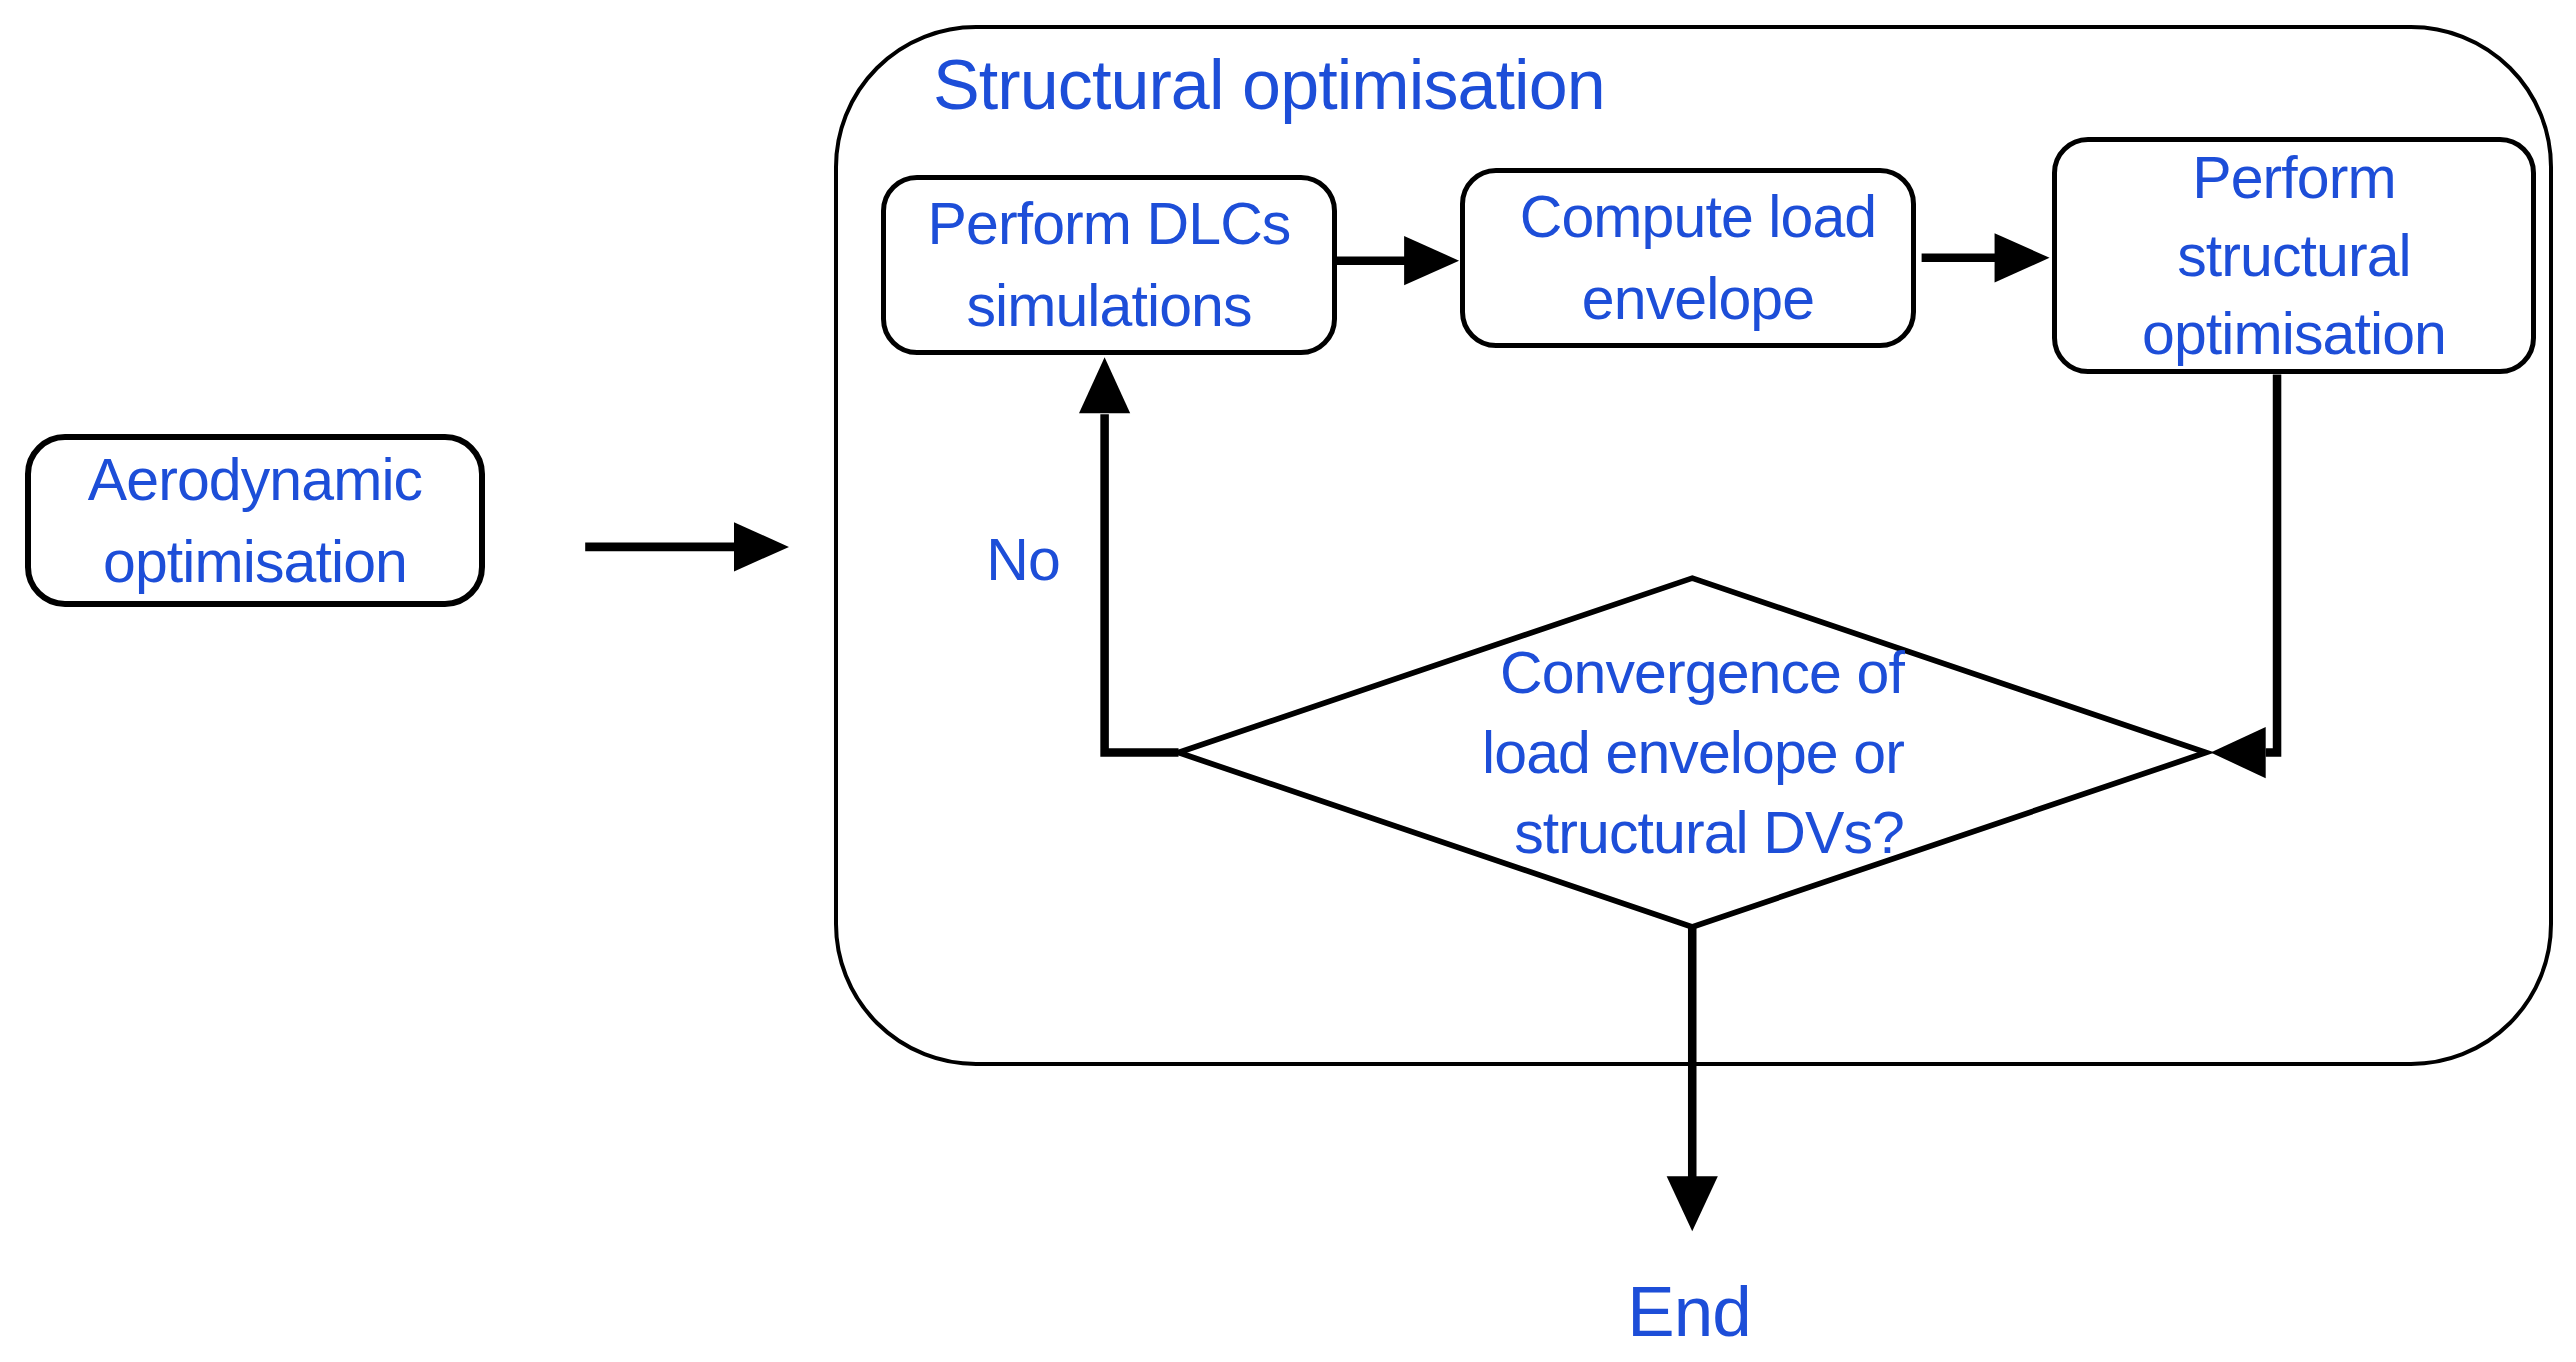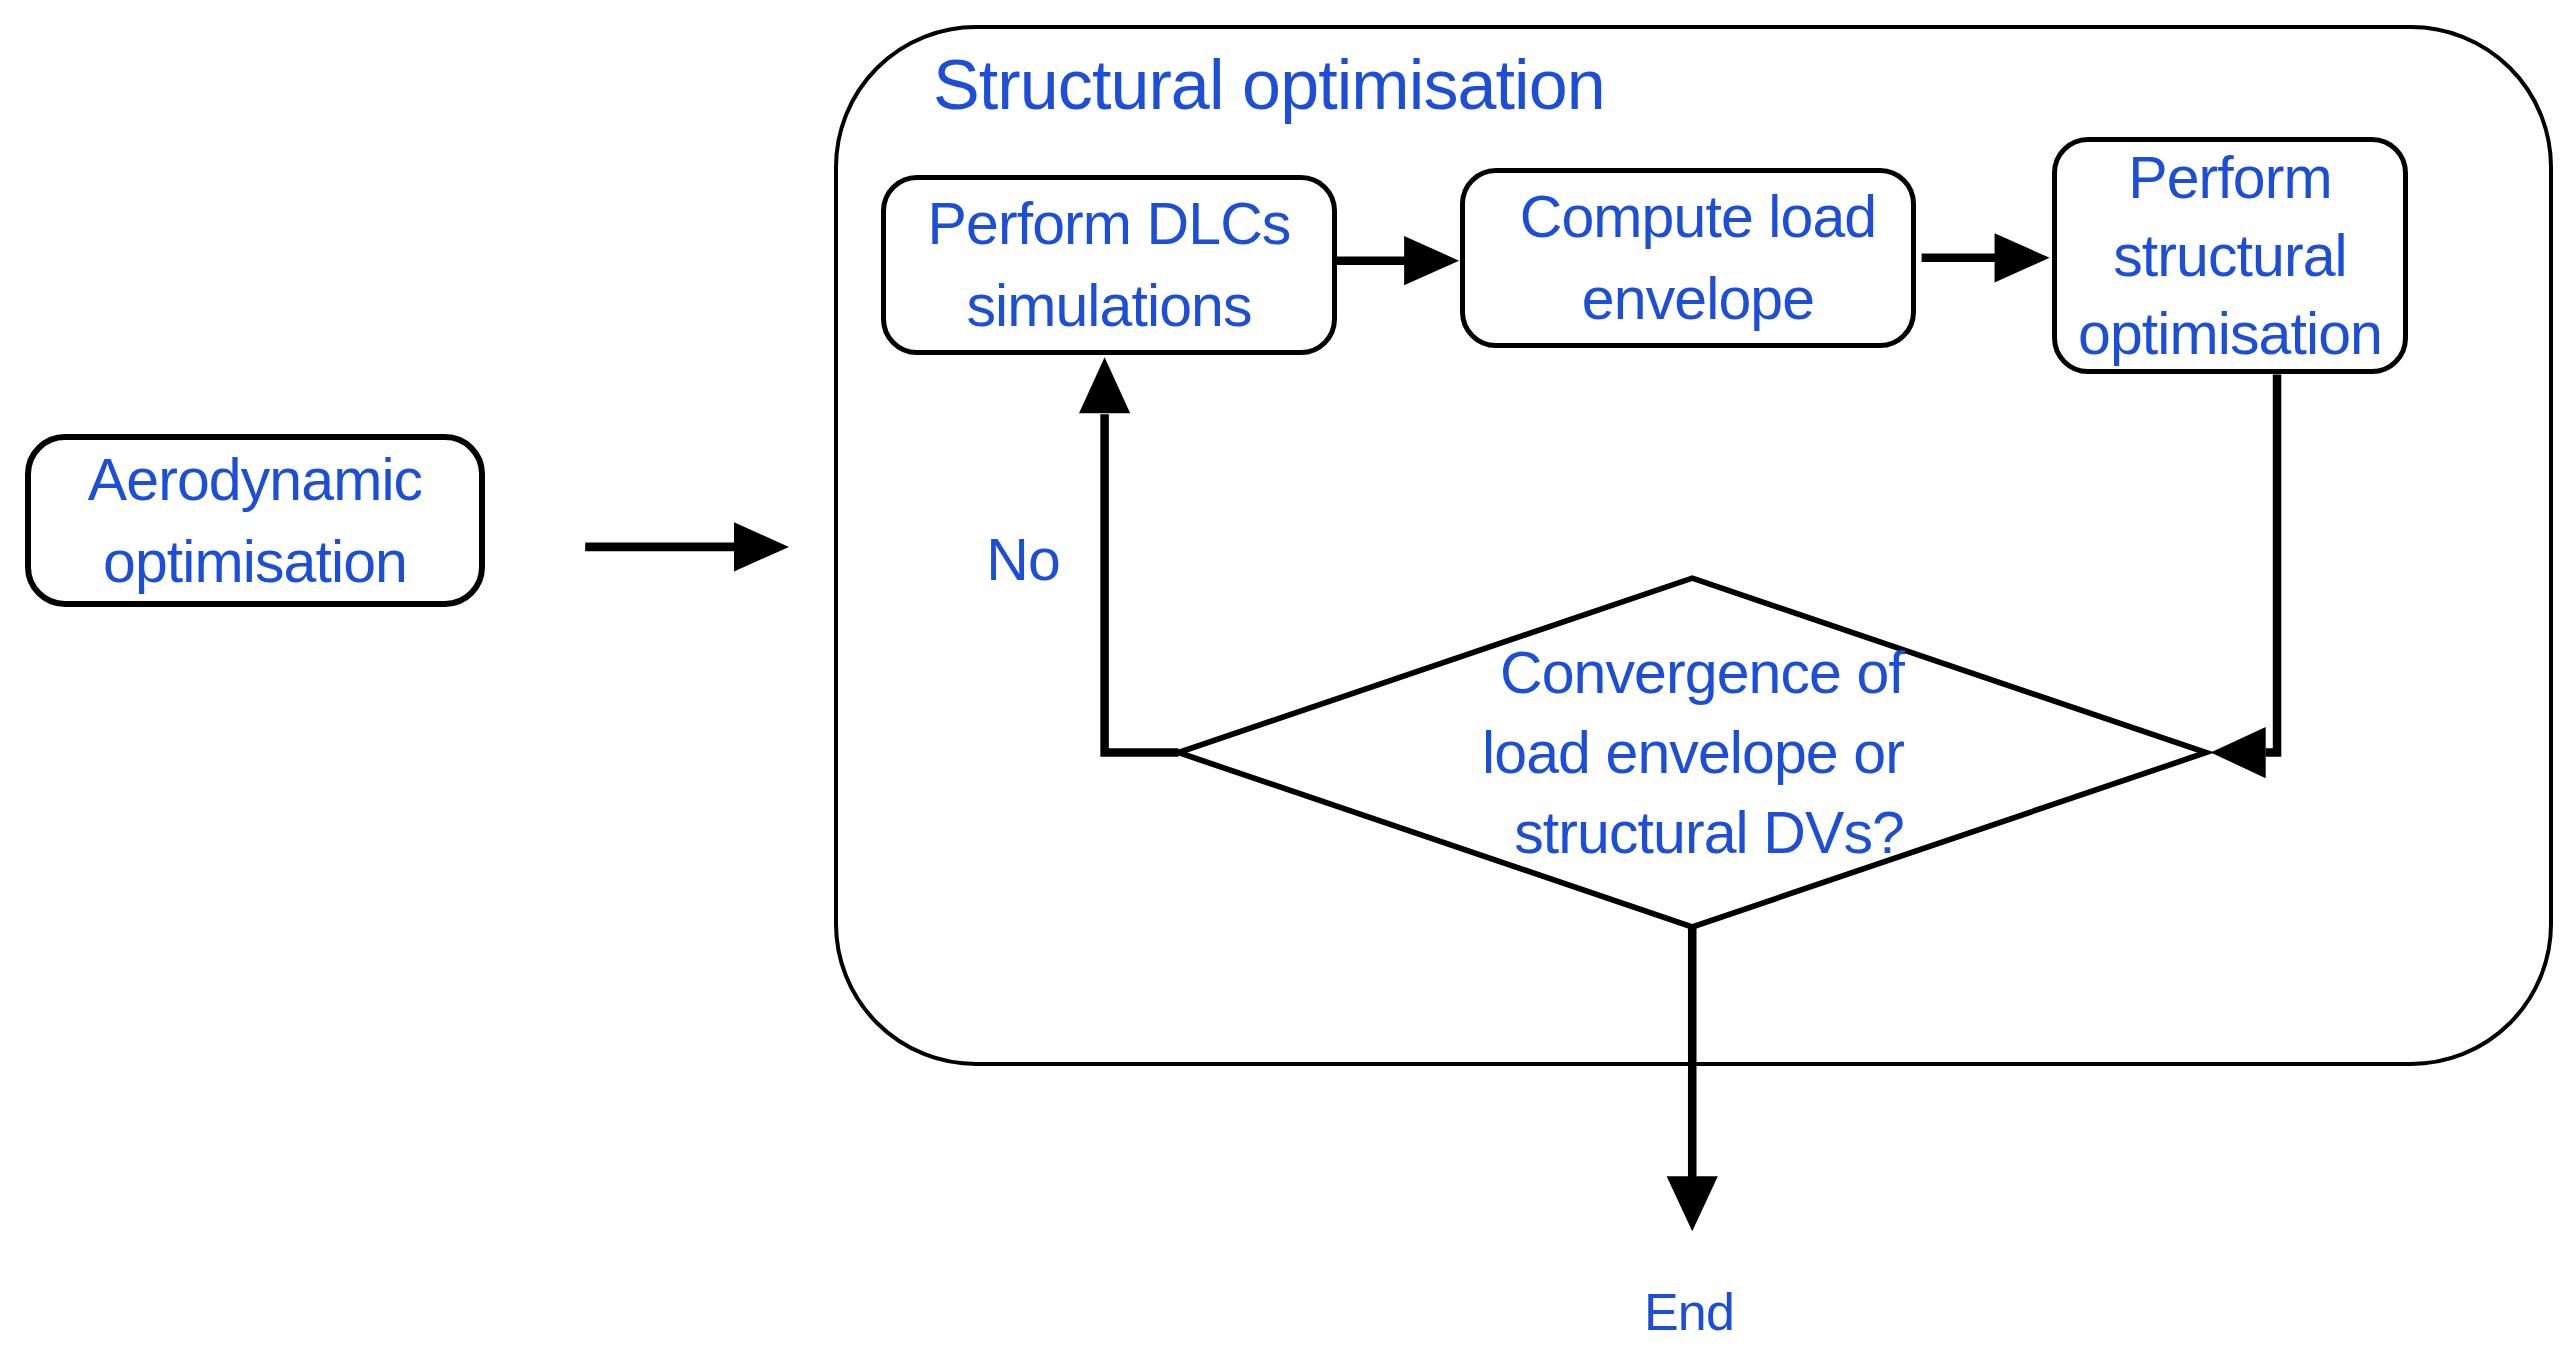--- a/index.html
+++ b/index.html
@@ -62,42 +62,42 @@
   .free-label {
     font-size: 59px;
     line-height: 82px;
     letter-spacing: -0.9px;
     white-space: pre-line;
     text-align: center;
   }
   .node-aero   { left: 25px;   top: 434px; width: 460px; height: 173px; border-width: 6.6px; border-radius: 40px; }
   .node-dlcs   { left: 874px;  top: 175px; width: 456px; height: 180px; margin-left: 7px; }
   .node-load   { left: 1460px; top: 168px; width: 456px; height: 180px; padding-left: 20px; }
-  .node-struct { left: 2052px; top: 137px; width: 356px; height: 237px; justify-content: center; }
+  .node-struct { left: 2052px; top: 137px; width: 484px; height: 237px; justify-content: center; }
   .node-struct .label { line-height: 78px; }
   .decision-label {
     position: absolute;
     left: 1470px;
     top: 633px;
     width: 446px;
     height: 239px;
     z-index: 3;
     display: flex;
     align-items: center;
     justify-content: center;
     font-size: 59px;
     line-height: 80px;
     letter-spacing: -0.9px;
     white-space: pre-line;
     text-align: right;
   }
   .free-label { position: absolute; z-index: 4; white-space: nowrap; }
   .label-no  { left: 947px;  top: 519px;  width: 152px; }
   .label-yes { left: 1726px; top: 972px; width: 190px; text-align: left; }
-  .label-end { left: 1575px; top: 1271px; width: 228px; font-size: 52px; }
+  .label-end { left: 1575px; top: 1271px; width: 228px; font-size: 71px; }
 </style>
 </head>
 <body>
 
 <div class="canvas">
 
   <svg class="shape-layer" viewBox="0 0 2717 1437" xmlns="http://www.w3.org/2000/svg">
 
     <polygon points="1785,610 2327,794 1785,978 1243,794" fill="#ffffff" stroke="#000000" stroke-width="6"></polygon>
 

